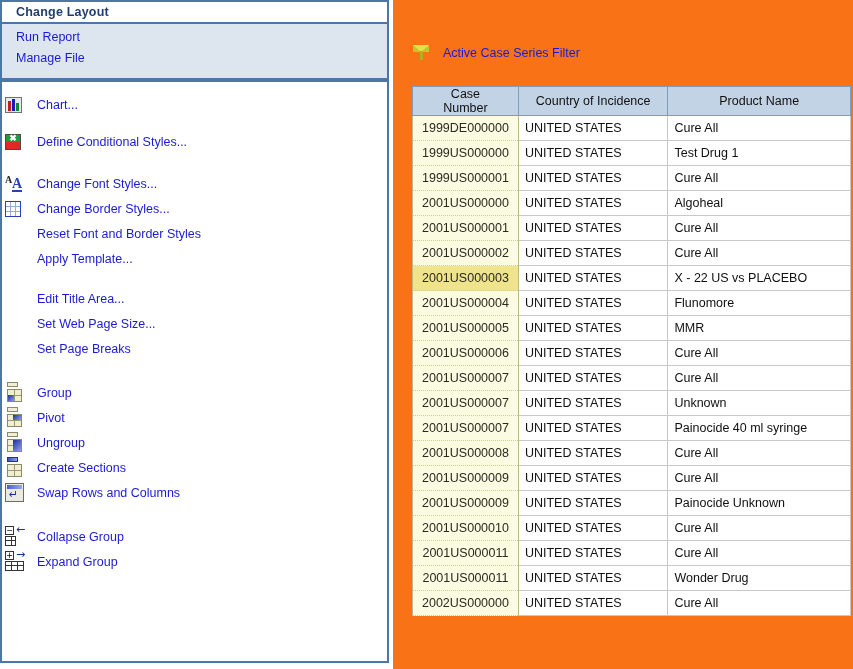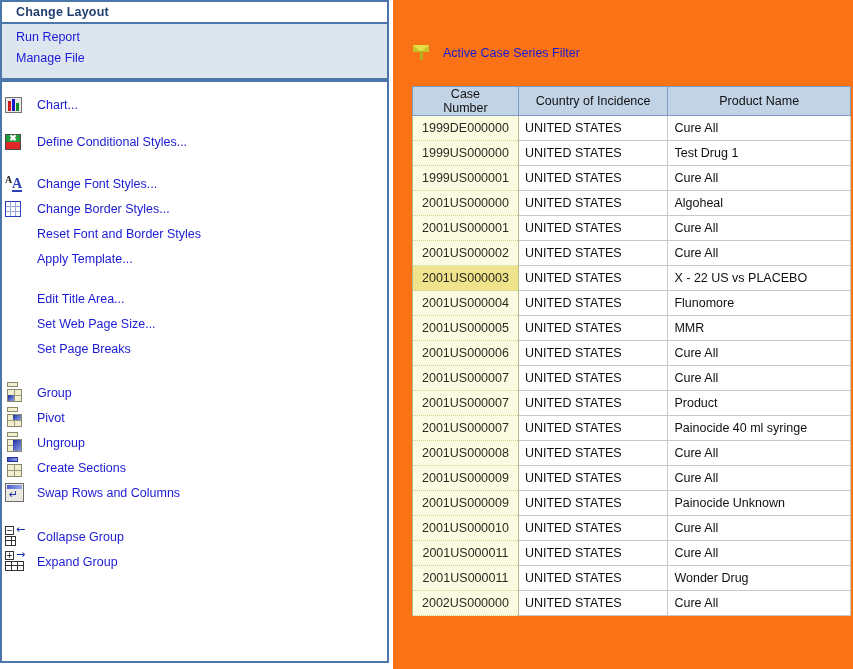--- a/index.html
+++ b/index.html
@@ -569,21 +569,21 @@
             <td class="c-product">Cure All</td>
           </tr>
           <tr>
             <td class="c-case">2001US000007</td>
             <td class="c-country">UNITED STATES</td>
             <td class="c-product">Cure All</td>
           </tr>
           <tr>
             <td class="c-case">2001US000007</td>
             <td class="c-country">UNITED STATES</td>
-            <td class="c-product">Product</td>
+            <td class="c-product">Unknown</td>
           </tr>
           <tr>
             <td class="c-case">2001US000007</td>
             <td class="c-country">UNITED STATES</td>
             <td class="c-product">Painocide  40 ml syringe</td>
           </tr>
           <tr>
             <td class="c-case">2001US000008</td>
             <td class="c-country">UNITED STATES</td>
             <td class="c-product">Cure All</td>

